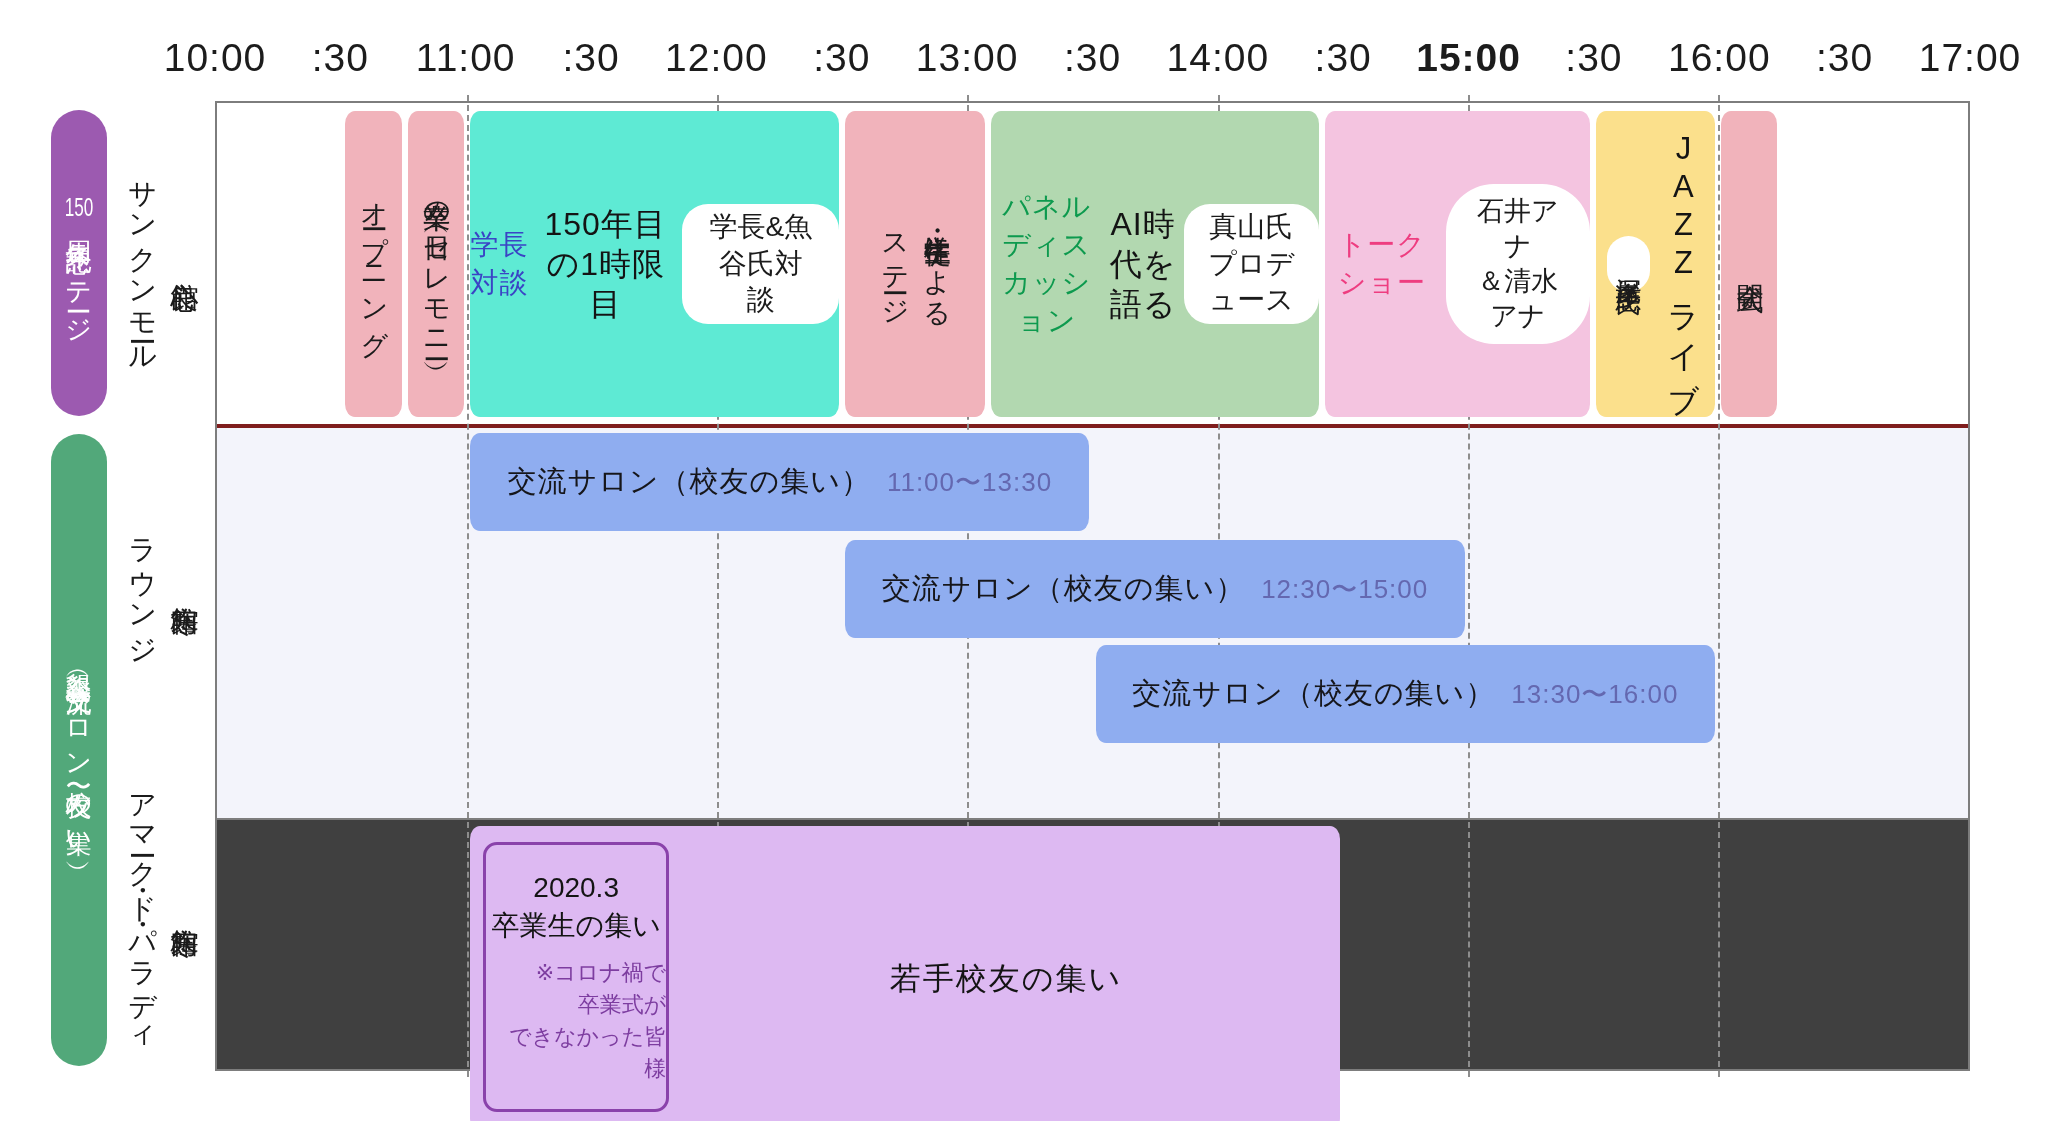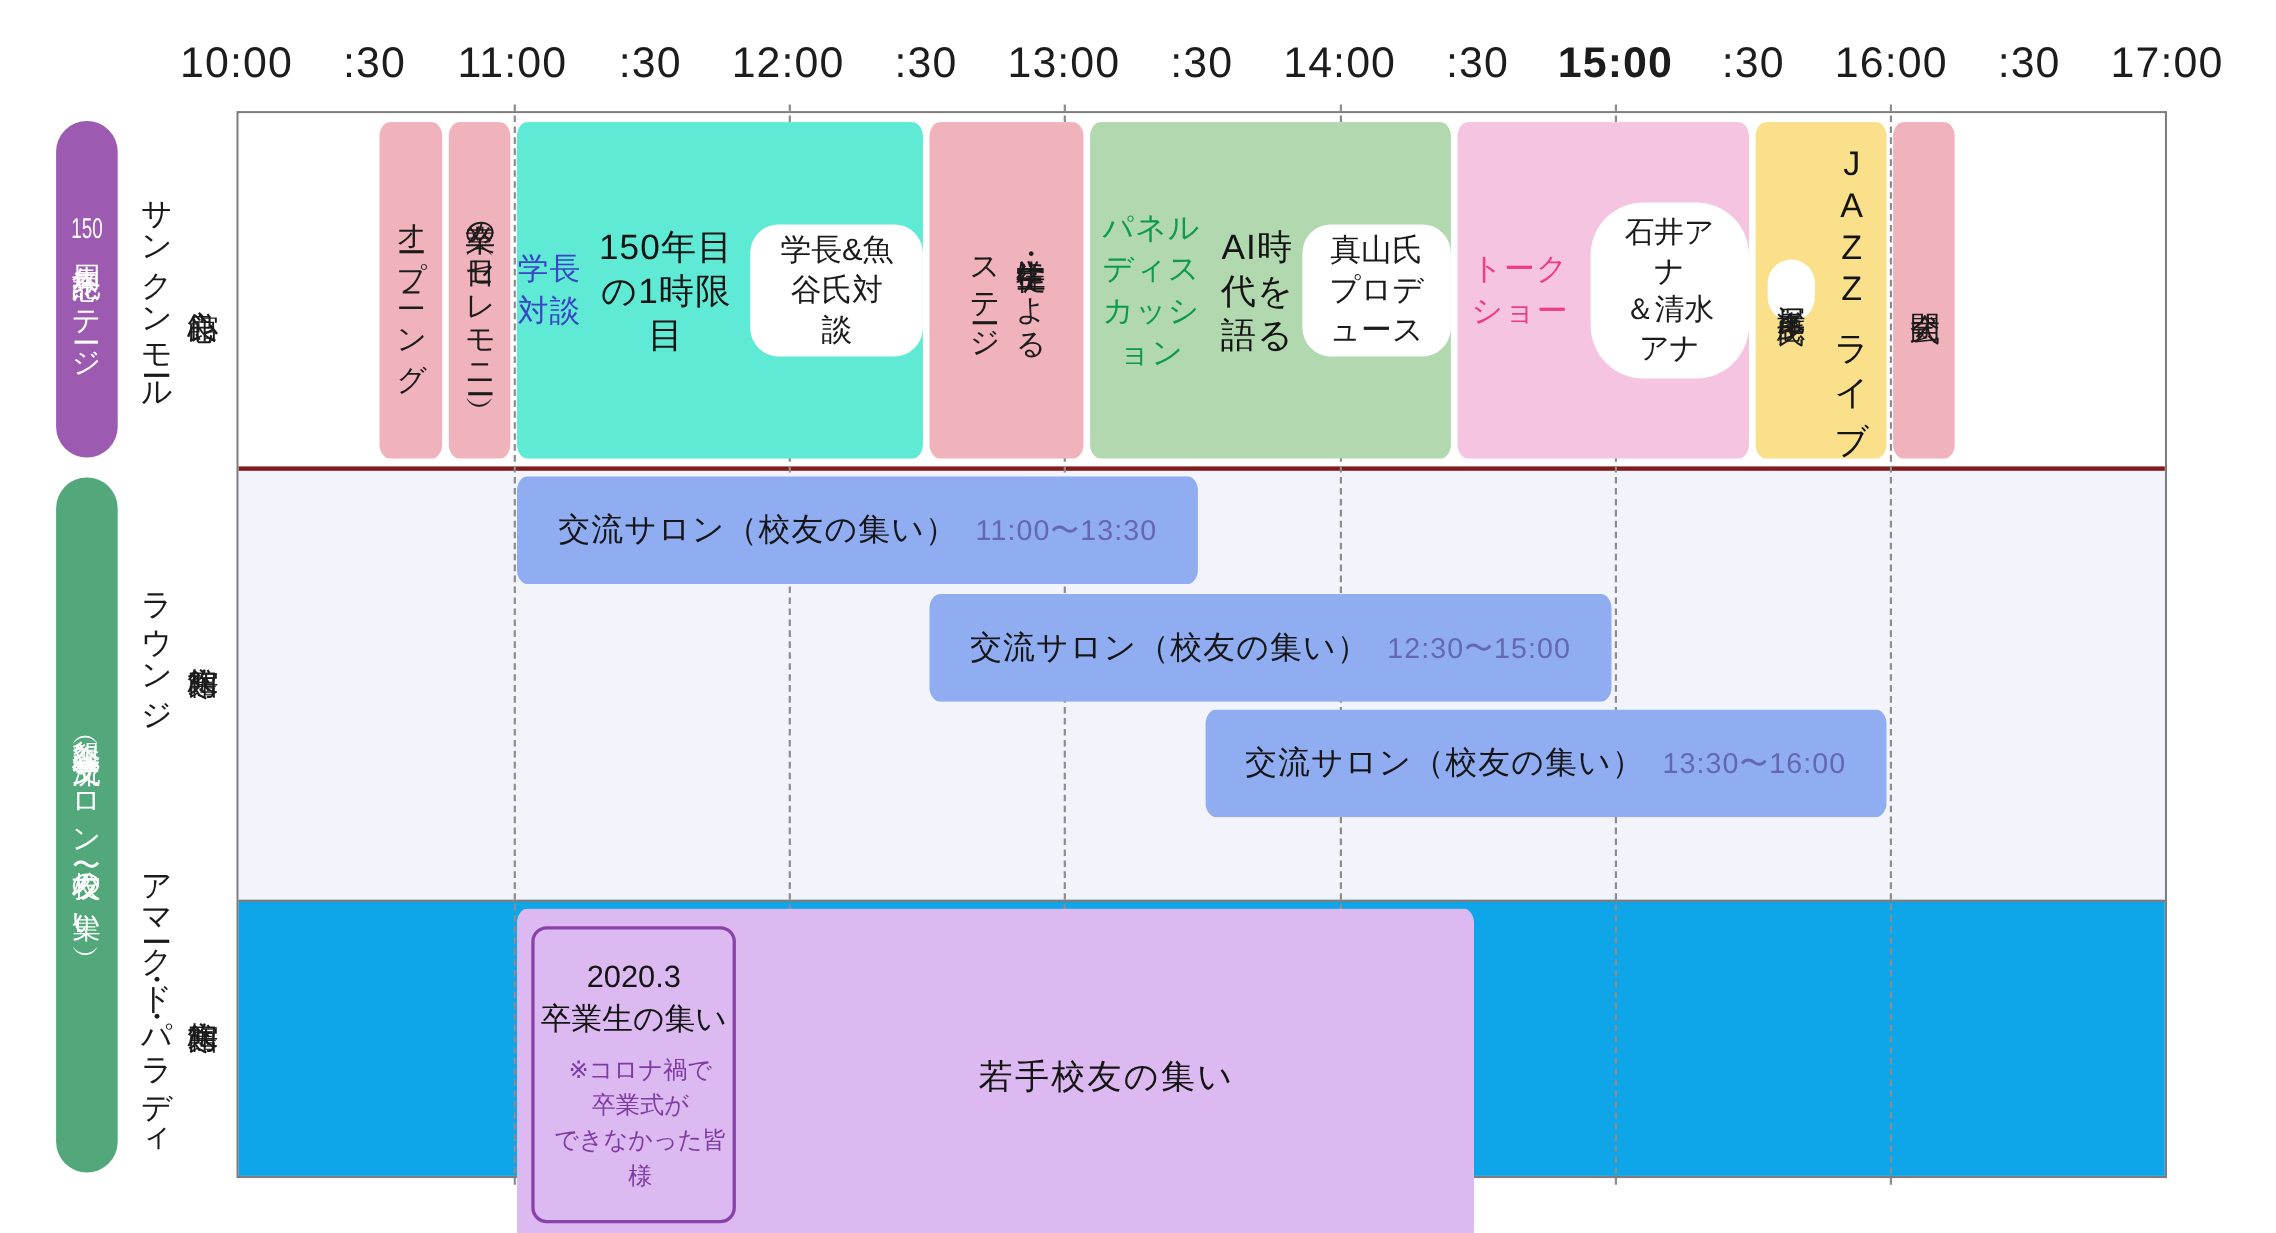--- a/index.html
+++ b/index.html
@@ -10,21 +10,21 @@
   #time-axis{position:absolute;left:215px;top:32px;width:1755px;height:48px;}
   .tick-label{position:absolute;top:4px;transform:translateX(-50%);
               font-size:39px;font-weight:500;color:#1c1c1c;letter-spacing:1px;white-space:nowrap;}
 
   
   #frame{position:absolute;left:215px;top:101px;width:1755px;height:970px;
          border:2px solid #7d7d7d;box-sizing:border-box;}
   .row{position:relative;box-sizing:border-box;width:100%;}
   #row-stage{height:321px;background:#ffffff;}
   #row-lounge{height:394px;background:#f3f4fb;border-top:4px solid #7f1d1d;}
-  #row-cafe{height:251px;background:#0ea5e9;border-top:2px solid #7d7d7d;}
+  #row-cafe{height:251px;background:#404040;border-top:2px solid #7d7d7d;}
 
   #gridlines{position:absolute;left:0;top:0;width:100%;height:100%;z-index:1;pointer-events:none;}
   .gridline{position:absolute;top:-8px;height:calc(100% + 16px);width:0;
             border-left:2px dashed #8d8d8d;}
 
   
   .ev{position:absolute;z-index:2;box-sizing:border-box;padding:0 3px;
       background-clip:content-box;border-radius:13px;
       display:flex;align-items:center;justify-content:center;text-align:center;}
   #row-stage .ev{top:8px;height:306px;}
@@ -47,21 +47,21 @@
   .salon-inner{display:flex;align-items:baseline;justify-content:center;gap:16px;white-space:nowrap;}
   .salon-name{font-size:29px;color:#16161a;letter-spacing:1px;}
   .salon-time{font-size:26px;color:#6468b0;letter-spacing:1px;}
 
   
   #youth-block{top:6px;height:305px;}
   .note-box{position:absolute;left:16px;top:16px;width:186px;height:270px;box-sizing:border-box;
             border:3px solid #8a42ab;border-radius:14px;
             display:flex;flex-direction:column;align-items:center;justify-content:center;gap:12px;z-index:3;}
   .note-title{font-size:28px;color:#141414;white-space:pre-line;text-align:center;line-height:1.35;}
-  .note-caption{font-size:22px;color:#7d3da0;white-space:pre-line;text-align:center;line-height:1.45;padding-left:12px;}
+  .note-caption{font-size:22px;color:#7d3da0;white-space:pre-line;text-align:right;line-height:1.45;padding-left:12px;}
   .youth-title{position:absolute;left:210px;right:8px;top:0;bottom:0;
                display:flex;align-items:center;justify-content:center;
                font-size:31px;color:#141414;letter-spacing:2px;}
 
   
   .pill{position:absolute;left:51px;width:56px;border-radius:30px;
         display:flex;align-items:center;justify-content:center;z-index:2;}
   #stage-pill{top:110px;height:306px;}
   #party-pill{top:434px;height:632px;}
   .pill .vtext{color:#fff;font-size:26px;letter-spacing:3px;line-height:1;}

